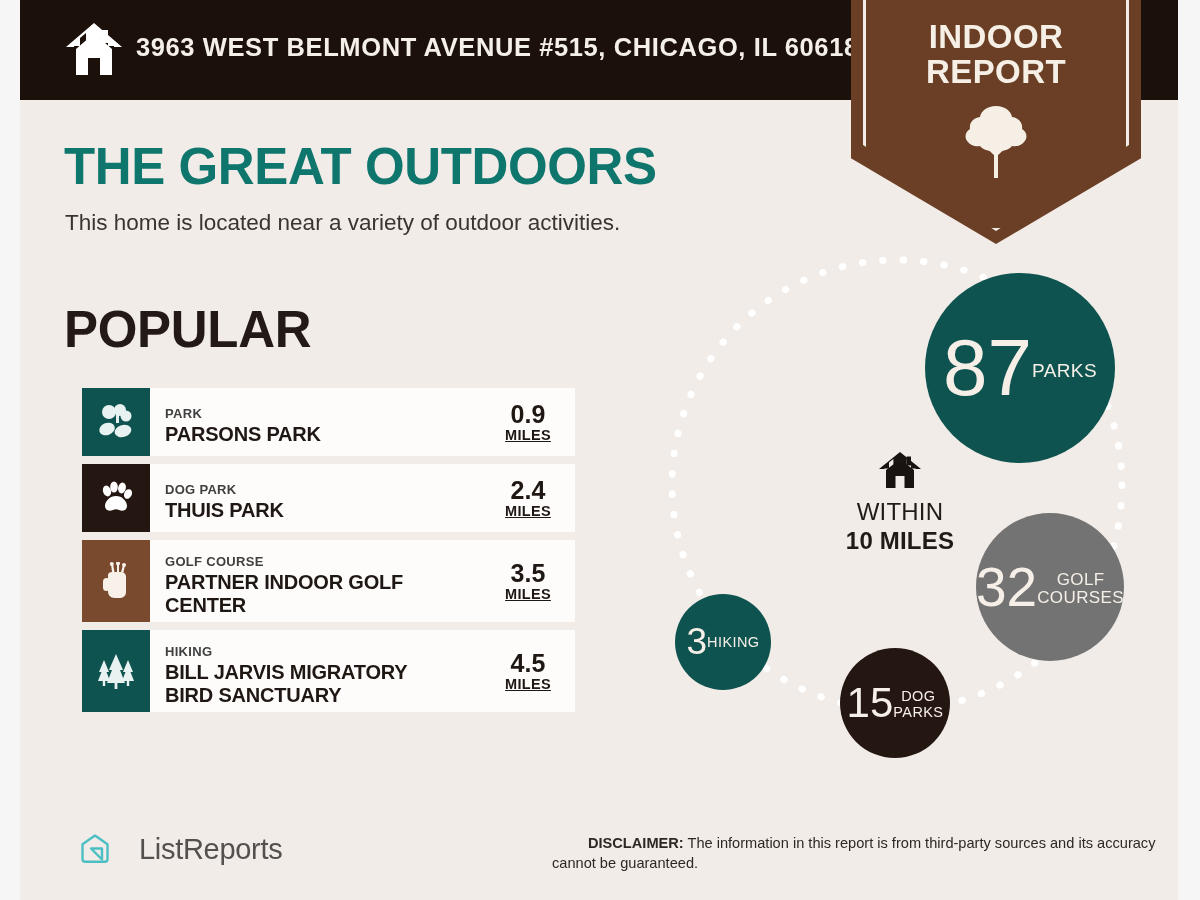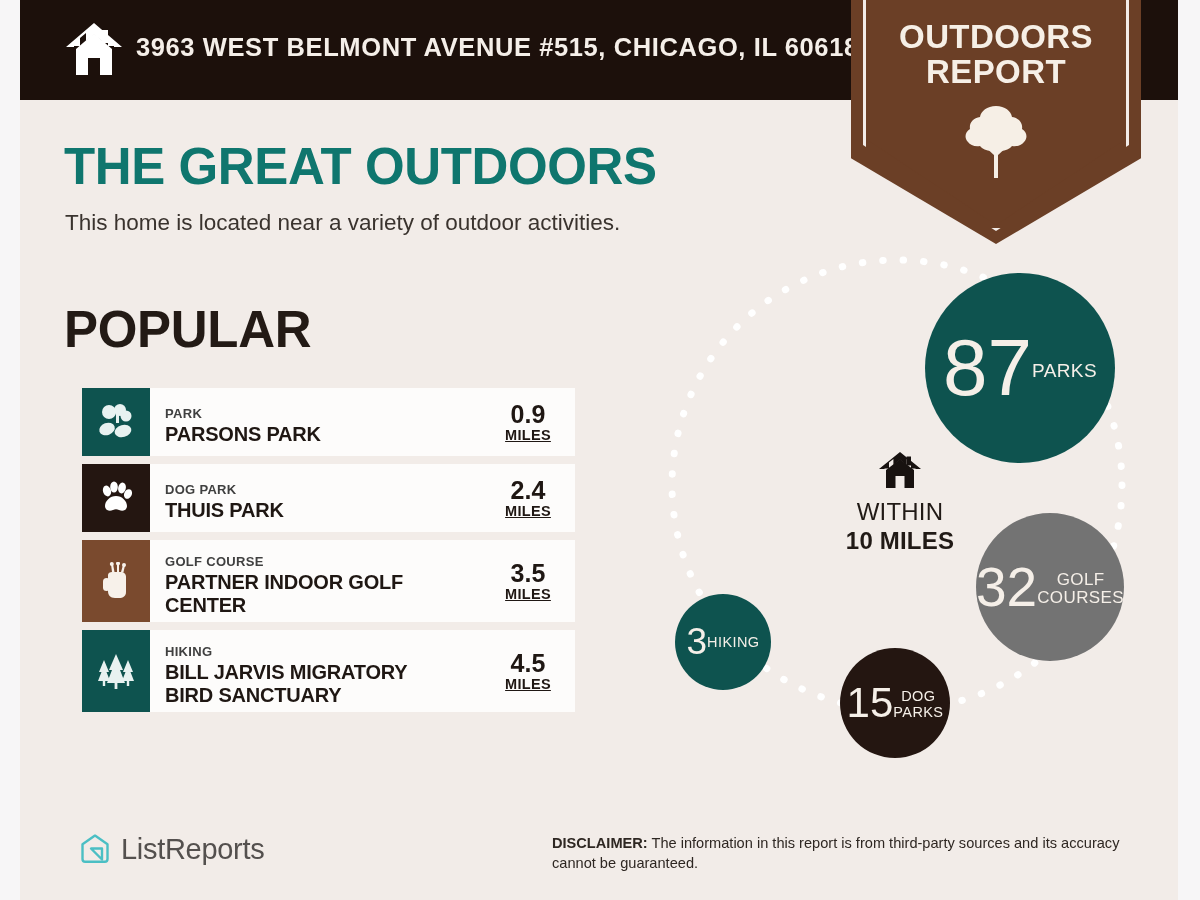--- a/index.html
+++ b/index.html
@@ -265,32 +265,32 @@
   #footer-logo {
     position: absolute;
     left: 58px; top: 832px;
     display: flex;
     align-items: center;
   }
   #footer-logo-icon { width: 34px; height: 34px; }
   #footer-logo-text {
     font-size: 29px;
     color: #54504e;
-    margin-left: 9px;
+    margin-left: 27px;
     letter-spacing: -0.3px;
   }
   #disclaimer {
     position: absolute;
     left: 532px; top: 833px;
     width: 608px;
     font-size: 14.6px;
     color: #2e2722;
     line-height: 1.38;
   }
-  #disclaimer .lbl { font-weight: bold; }
+  #disclaimer .lbl { font-weight: bold; margin-left: 36px; }
 </style>
 </head>
 <body>
 
 <div id="page">
 
   <div id="header-bar">
     <svg id="header-house-icon" viewBox="0 0 60 58">
       <path fill="#ffffff" d="M30 3 L58 27 L50 27 L50 26 L44 26 L44 18 L38 13 L38 21 L30 14.5 L22 21 L22 13 L16 18 L16 26 L10 26 L10 27 L2 27 Z"></path>
       <path fill="#ffffff" d="M12 29 L30 13.5 L48 29 L48 55 L36 55 L36 38 L24 38 L24 55 L12 55 Z"></path>
@@ -298,21 +298,21 @@
     </svg>
     <div id="header-address">3963 WEST BELMONT AVENUE #515, CHICAGO, IL 60618</div>
   </div>
 
   <div id="report-badge">
     <div class="shape"></div>
     <div class="inner-line">
       <div class="inner-line-inner"></div>
     </div>
     <div id="report-title">
-      <div>OUTDOORS</div>
+      <div>INDOOR</div>
       <div>REPORT</div>
     </div>
     <svg id="report-tree-icon" viewBox="0 0 72 76">
       <path fill="#f6efe6" d="M36 2 C27 2 21 7 20 13 C13 14 9 19 10 25 C5 28 4 34 8 38 C10 41 15 43 20 42 C23 46 30 48 36 46 C42 48 49 46 52 42 C57 43 62 41 64 38 C68 34 67 28 62 25 C63 19 59 14 52 13 C51 7 45 2 36 2 Z"></path>
       <path fill="#f6efe6" d="M34 40 L38 40 L38 74 L34 74 Z"></path>
       <path fill="#f6efe6" d="M35 52 L22 40 L25 37 L37 49 Z"></path>
       <path fill="#f6efe6" d="M37 52 L50 40 L47 37 L35 49 Z"></path>
     </svg>
   </div>
 

